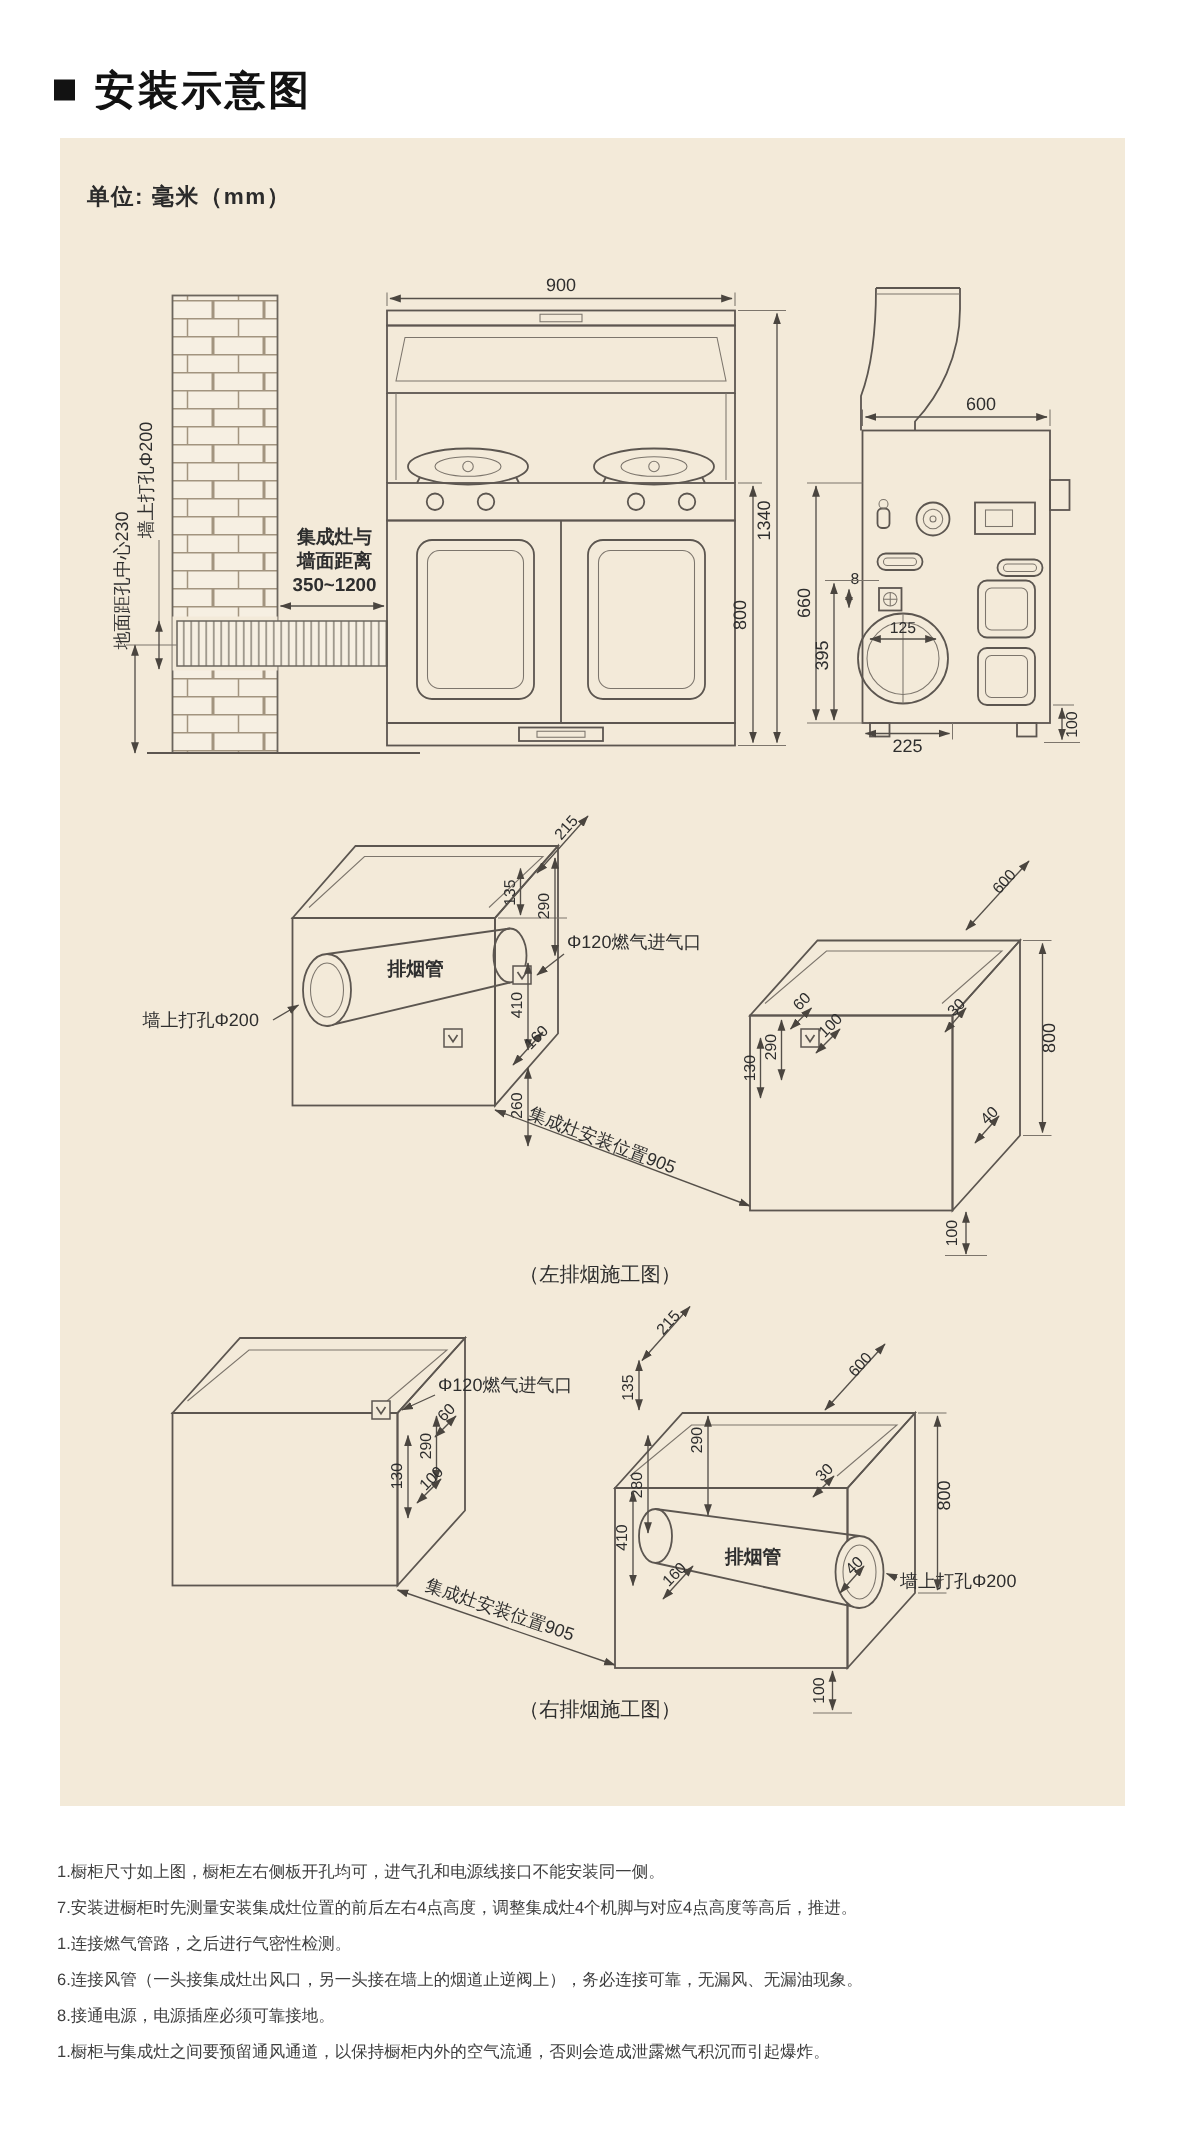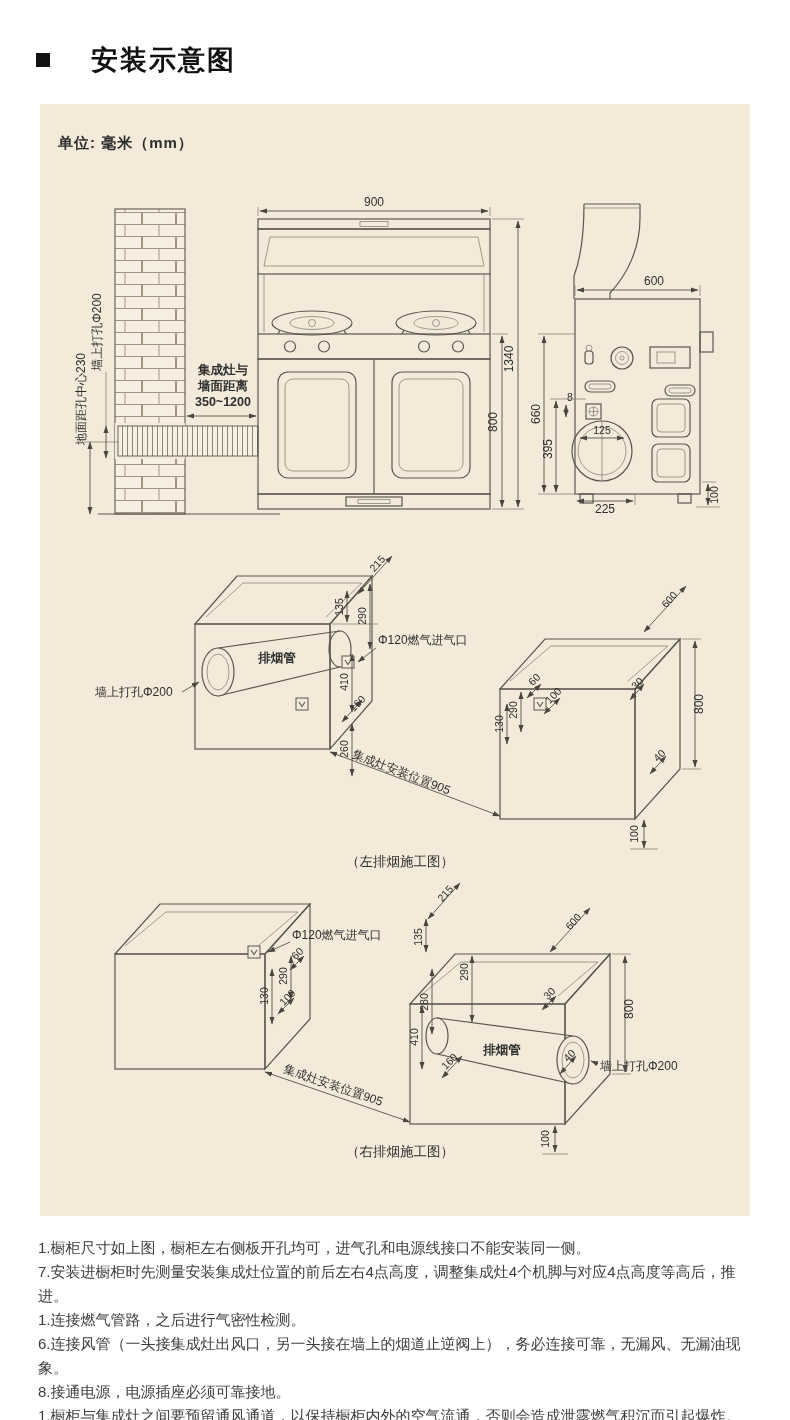--- a/index.html
+++ b/index.html
@@ -1,28 +1,28 @@
 <!DOCTYPE html>
 <html><head>
 <meta charset="utf-8">
 <style>
   * { margin:0; padding:0; box-sizing:border-box; }
   html,body { background:#ffffff; }
   body {
     width:790px; height:1420px; position:relative; overflow:hidden;
     font-family:"Liberation Sans","DejaVu Sans",sans-serif;
   }
-  .title-row { position:absolute; left:36px; top:42px; display:flex; align-items:center;gap:28px; }
+  .title-row { position:absolute; left:36px; top:42px; display:flex; align-items:center; }
   .bullet { width:14px; height:14px; background:#121212; margin-right:13px; flex:0 0 auto; }
   h1 { font-size:27px; font-weight:bold; color:#121212; letter-spacing:2px; }
-  .panel { position:absolute; left:40px; top:104px; width:710px; height:1112px; background:#f3ead9; }
+  .panel { position:absolute; left:40px; top:92px; width:710px; height:1112px; background:#f3ead9; }
   .unit-label { position:absolute; left:18px; top:30px; font-size:15px; font-weight:bold; color:#2b2b2b; letter-spacing:1px; }
   .panel svg { position:absolute; left:0; top:0; }
   .notes { position:absolute; left:38px; top:1236px; width:724px; }
-  .notes p { font-size:15px; color:#3e3e3e; line-height:24px; }
+  .notes p { font-size:11px; color:#3e3e3e; line-height:24px; }
   svg text { font-family:"Liberation Sans","DejaVu Sans",sans-serif; fill:#2e2e2e; }
   .ln   { stroke:#5c5650; stroke-width:1.2; fill:none; }
   .thin { stroke:#7c756c; stroke-width:0.7; fill:none; }
   .dim  { stroke:#55504a; stroke-width:0.9; fill:none; }
   .t11 { font-size:10.5px; }
   .t12 { font-size:12px; }
   .t12b { font-size:12.5px; font-weight:bold; }
   .t13 { font-size:13.5px; }
   .mid { text-anchor:middle; }
 </style>

